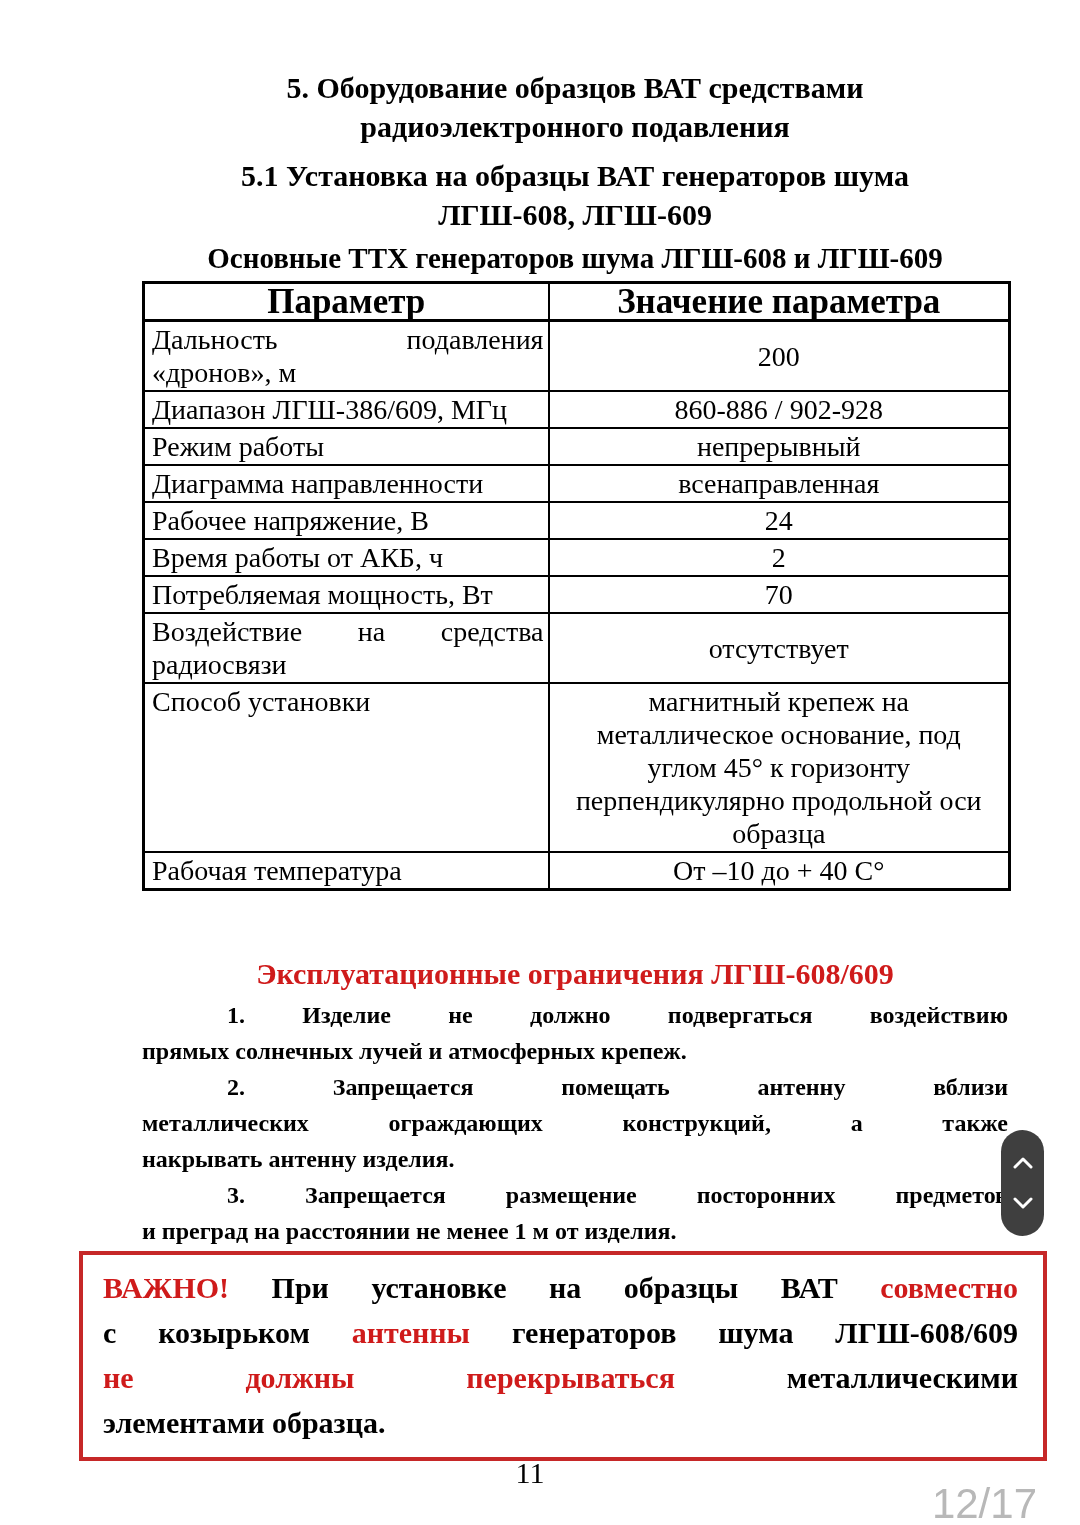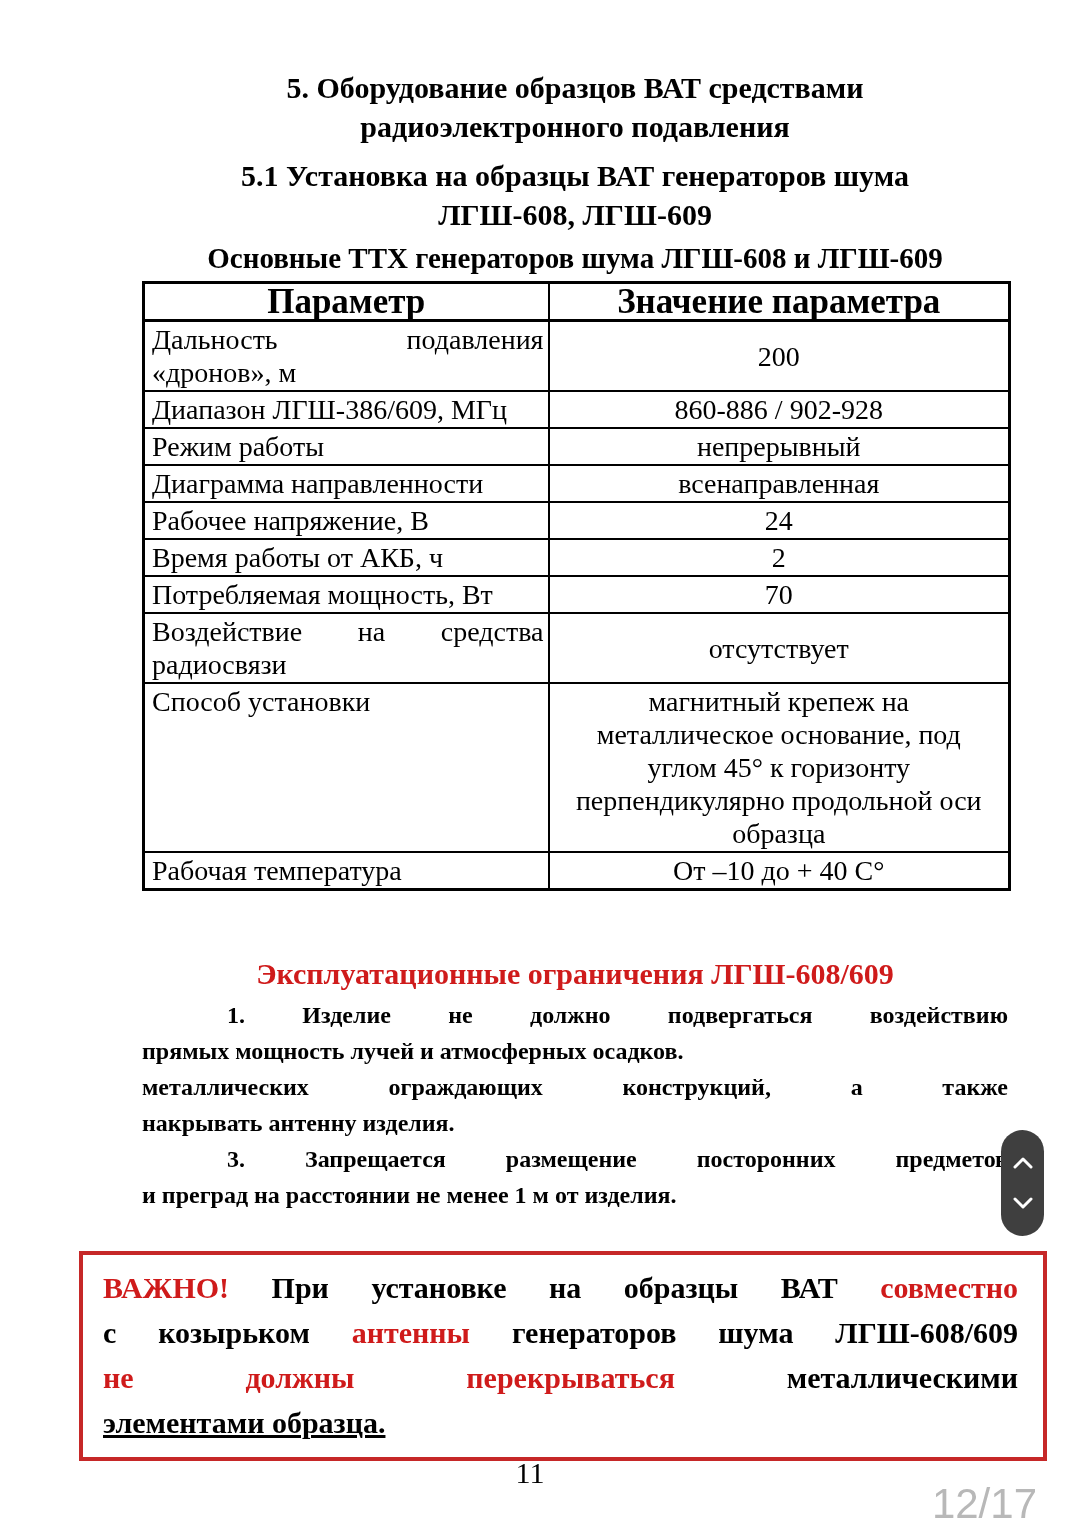--- a/index.html
+++ b/index.html
@@ -29,21 +29,21 @@
   .rline{line-height:36px;text-align:justify;text-align-last:justify;}
   .rline.last{text-align:left;text-align-last:left;}
   .rline.ind{text-indent:85px;}
   #warning-box{
     top:1251px;left:79px;width:915px;
     border:4px solid var(--border-red);
     padding:10px 25px 12px 20px;
     font-weight:bold;font-size:30px;
   }
   .wline{line-height:45px;text-align:justify;text-align-last:justify;}
-  .wline.last{text-align:left;text-align-last:left;text-decoration:underline;}
+  .wline.last{text-align:left;text-align-last:left;}
   .red{color:var(--red);}
   #page-number{top:1456px;left:0;width:1060px;text-align:center;font-size:30px;}
   #pager-indicator{
     top:1480px;right:43px;
     font-family:"Liberation Sans", sans-serif;font-size:42px;color:var(--gray);
   }
   #scroll-pill{
     top:1130px;left:1001px;width:43px;height:106px;
     background:var(--pill);border-radius:22px;z-index:5;
     display:flex;flex-direction:column;align-items:center;justify-content:space-evenly;
@@ -126,21 +126,22 @@
   <tr>
     <td class="param">Рабочая температура</td>
     <td class="value">От –10 до + 40 С°</td>
   </tr>
 </tbody>
 </table>
 
 <div class="abs" id="restrict-title">Эксплуатационные ограничения ЛГШ-608/609</div>
 <div class="abs" id="restrict-paras">
     <div class="rline ind">1. Изделие не должно подвергаться воздействию</div>
-    <div class="rline last">прямых мощность лучей и атмосферных осадков.</div>
+    <div class="rline last">прямых солнечных лучей и атмосферных крепеж.</div>
+    <div class="rline ind">2. Запрещается помещать антенну вблизи</div>
     <div class="rline">металлических ограждающих конструкций, а также</div>
     <div class="rline last">накрывать антенну изделия.</div>
     <div class="rline ind">3. Запрещается размещение посторонних предметов</div>
     <div class="rline last">и преград на расстоянии не менее 1 м от изделия.</div>
   </div>
 
 <div class="abs" id="warning-box">
     <div class="wline"><span class="red">ВАЖНО! </span><span>При установке на образцы ВАТ </span><span class="red">совместно</span></div>
     <div class="wline"><span>с козырьком </span><span class="red">антенны</span><span> генераторов шума ЛГШ-608/609</span></div>
     <div class="wline"><span class="red">не должны перекрываться</span><span> металлическими</span></div>

